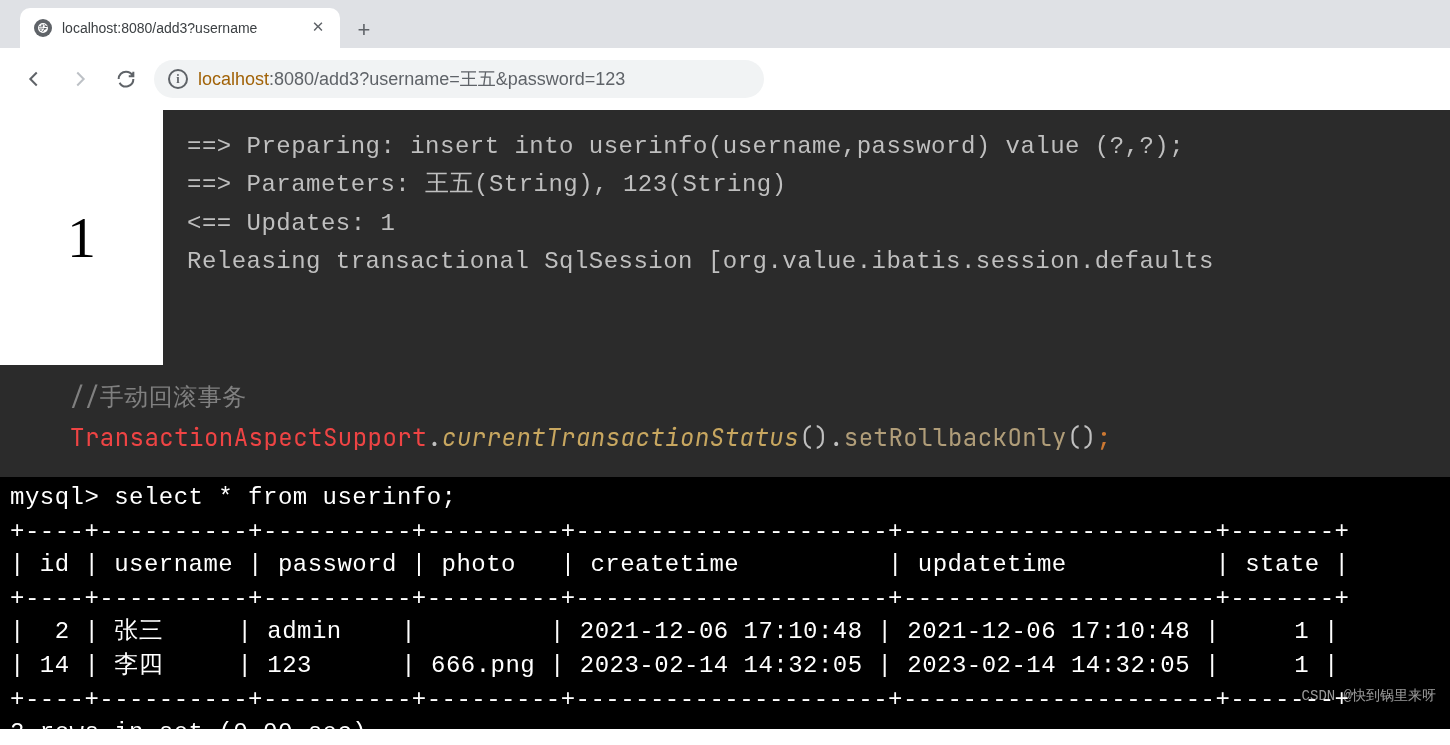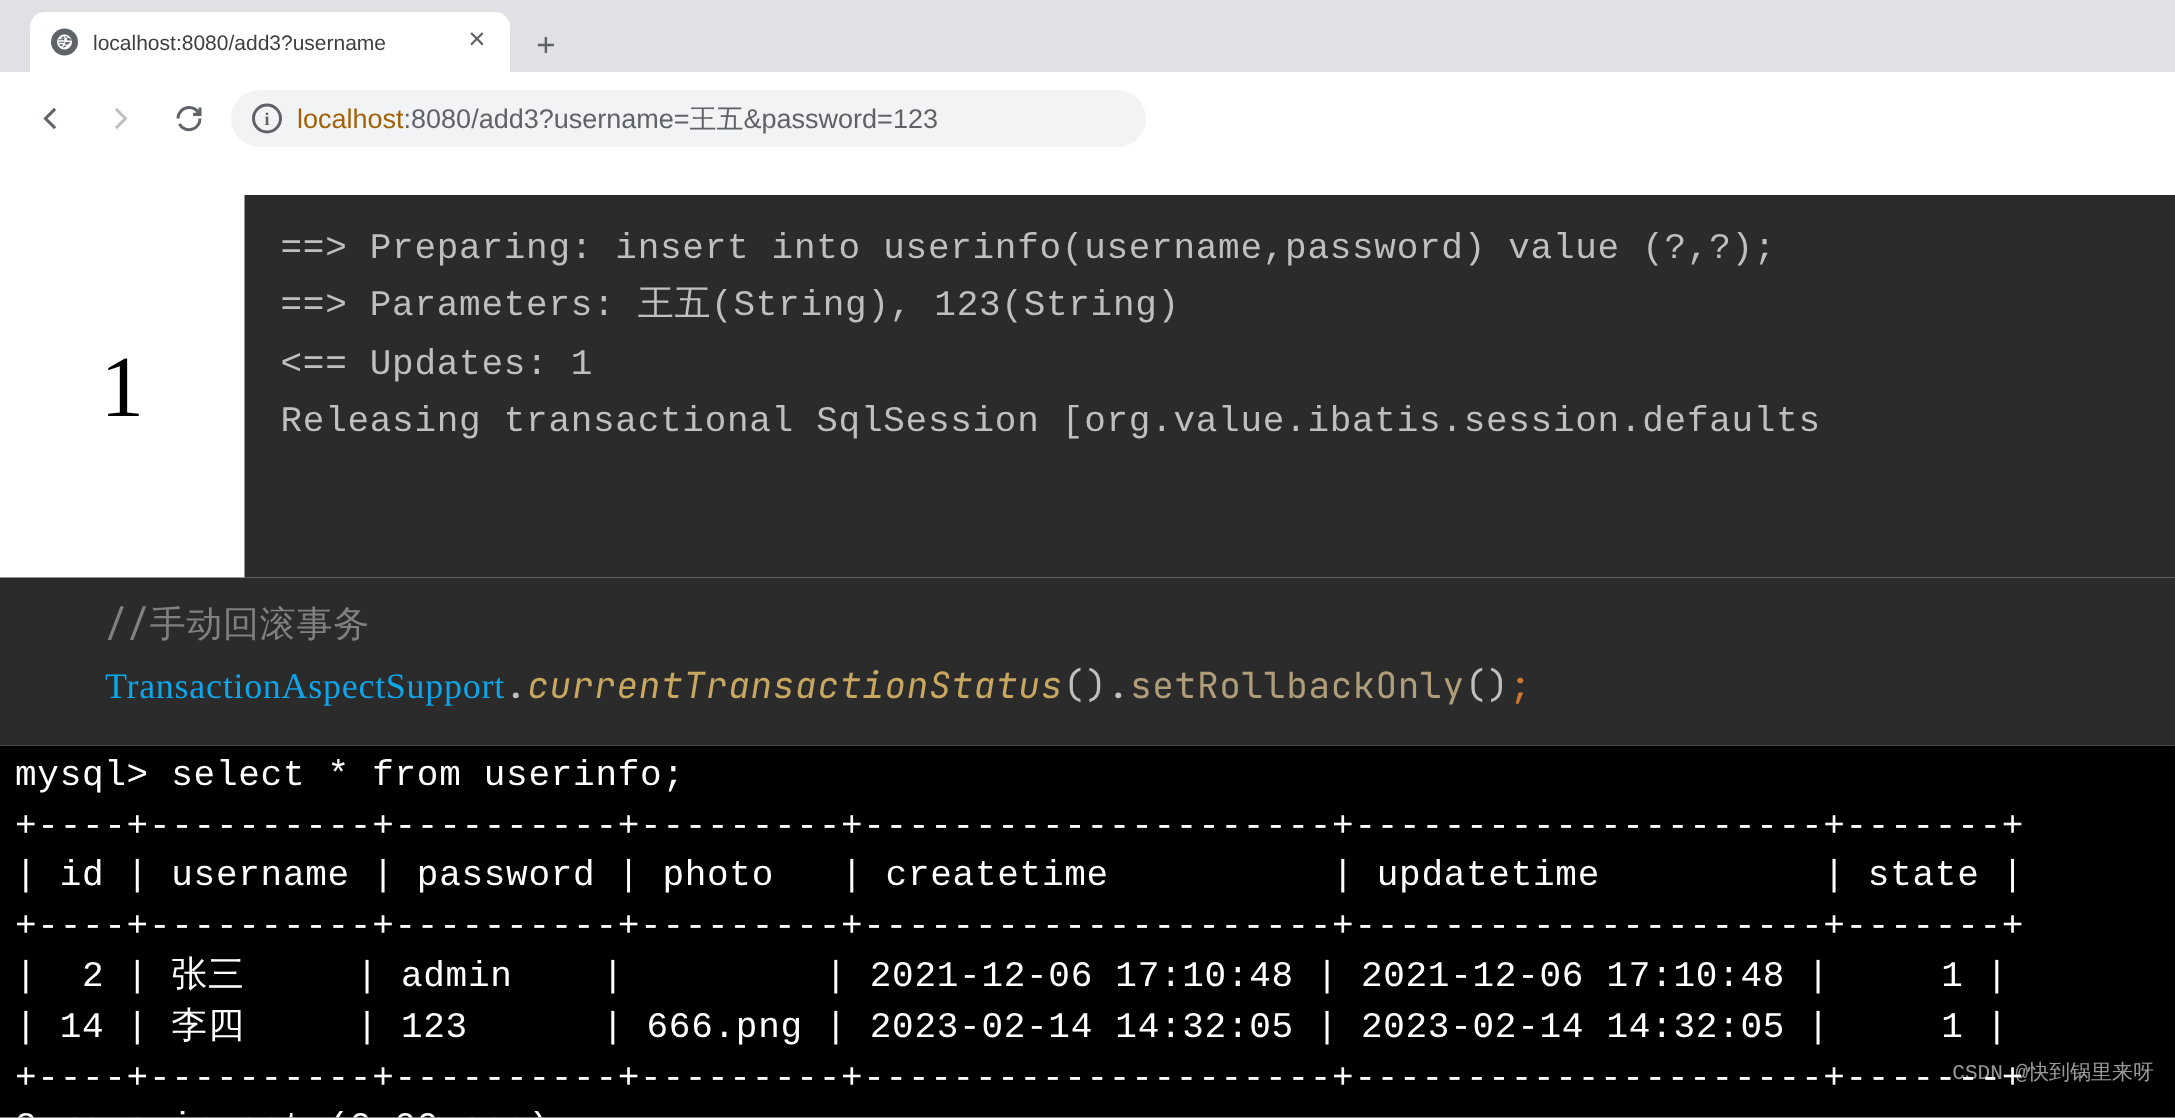--- a/index.html
+++ b/index.html
@@ -1,19 +1,19 @@
 <!DOCTYPE html>
 <html><head>
 <meta charset="utf-8">
 <style>
   * { margin: 0; padding: 0; box-sizing: border-box; }
   body { font-family: "Segoe UI", Arial, sans-serif; background: #fff; width: 1450px; height: 745px; overflow: hidden; }
 
   
-  .chrome-top { height: 130px; background: #fff; }
+  .chrome-top { height: 110px; background: #fff; }
   .tab-strip { height: 48px; display: flex; align-items: end; background: #dfe1e5; padding-left: 20px; }
   .tab { display: flex; align-items: center; gap: 10px; background: #fff; height: 40px; width: 320px; border-radius: 10px 10px 0 0; padding: 0 14px; font-size: 14px; color: #3c4043; }
   .tab .fav { width: 18px; height: 18px; border-radius: 50%; background: #5f6368; display: flex; align-items: center; justify-content: center; }
   .tab .fav svg { width: 12px; height: 12px; fill: #fff; }
   .tab .title { flex: 1; white-space: nowrap; overflow: hidden; text-overflow: ellipsis; }
   .tab .close { width: 16px; height: 16px; color: #5f6368; font-size: 15px; line-height: 14px; text-align: center; cursor: pointer; }
   .new-tab { width: 36px; height: 36px; margin-left: 6px; display: flex; align-items: center; justify-content: center; color: #5f6368; font-size: 22px; cursor: pointer; }
   .addr-row { height: 62px; display: flex; align-items: center; gap: 10px; padding: 0 16px; background: #fff; }
   .nav-btn { width: 36px; height: 36px; display: flex; align-items: center; justify-content: center; color: #5f6368; border-radius: 50%; }
   .nav-btn.disabled { color: #bdc1c6; }
@@ -25,21 +25,21 @@
   
   .row1 { display: flex; height: 255px; }
   .annot-num { width: 163px; display: flex; align-items: center; justify-content: center; font-family: "Times New Roman", serif; font-size: 58px; color: #000; }
   .log-panel { flex: 1; background: #2b2b2b; color: #bfbfbf; font-family: Consolas, "Courier New", monospace; font-size: 24px; line-height: 1.6; padding: 18px 24px; white-space: nowrap; overflow: hidden; letter-spacing: 0.02em;}
   .log-line .red { color: #f44336; font-weight: bold; }
   .log-line .white { color: #e0e0e0; }
 
   
   .code-panel { height: 112px; background: #2b2b2b; font-family: Consolas, "JetBrains Mono", monospace; font-size: 24px; line-height: 1.7; padding: 12px 70px; letter-spacing: 0.02em;}
   .code-panel .cmt { color: #808080; }
-  .code-panel .cls { color: #0ea5e9; font-family: Liberation Serif, serif; }
+  .code-panel .cls { color: #ef4444; }
   .code-panel .dot { color: #bfbfbf; }
   .code-panel .mth-static { color: #c8a760; font-style: italic; }
   .code-panel .mth { color: #b09d79; }
   .code-panel .par { color: #bfbfbf; }
   .code-panel .sc { color: #cc7832; }
 
   
   .mysql-panel { height: 252px; background: #000; color: #fff; font-family: "NSimSun", "SimSun", "Courier New", monospace; font-size: 24px; line-height: 1.4; padding: 4px 0 4px 10px; white-space: pre; overflow: hidden; position: relative; letter-spacing: 0.02em;}
   .watermark { position: absolute; bottom: 22px; right: 14px; color: rgba(255,255,255,0.6); font-family: Liberation Mono, monospace; font-size: 14px; letter-spacing: normal; margin-top: 24px;}
 </style>

